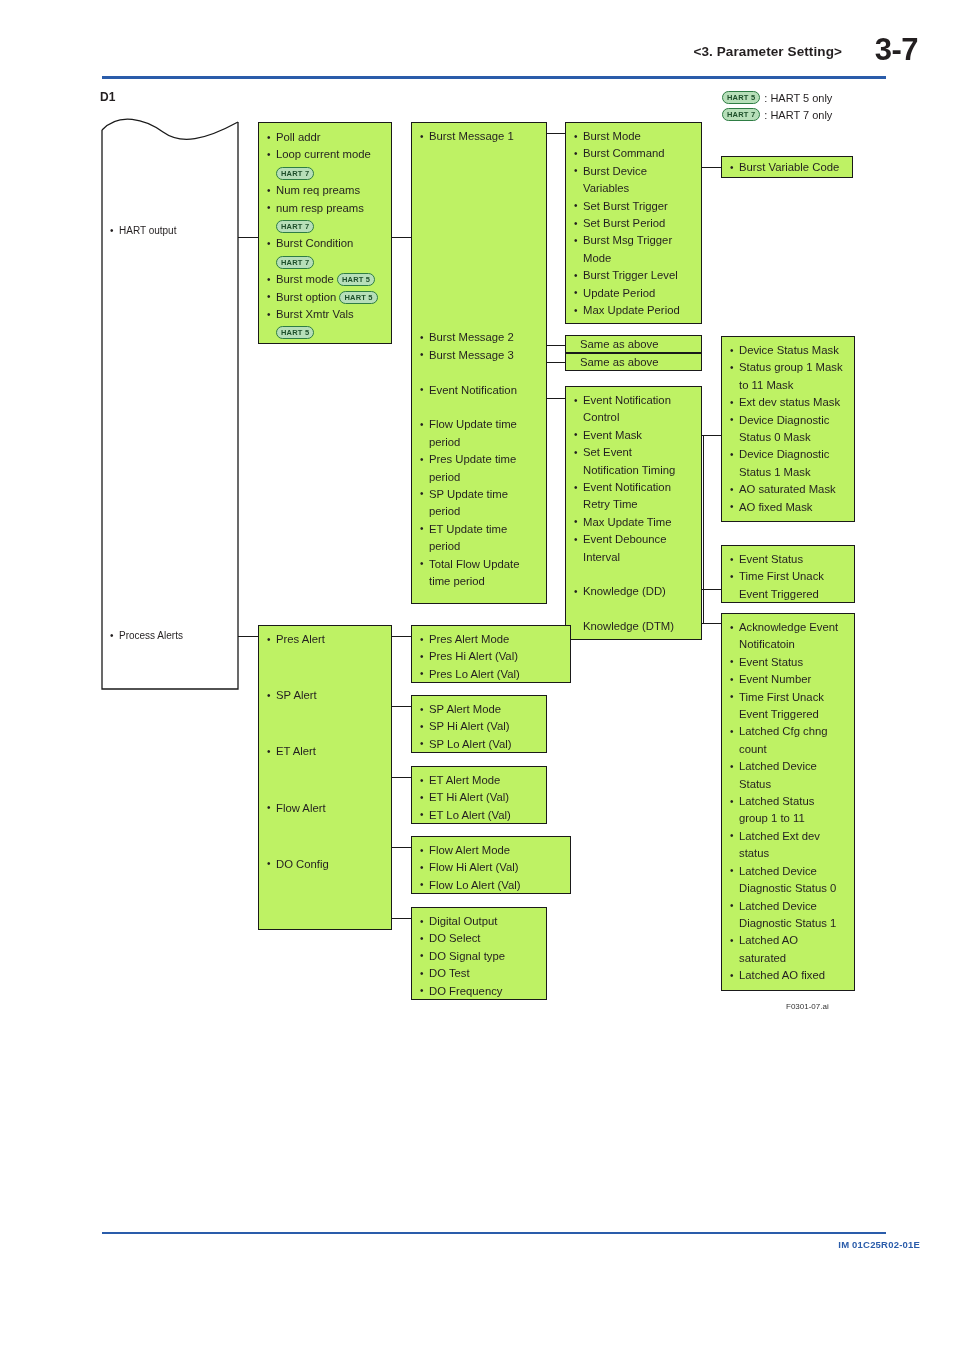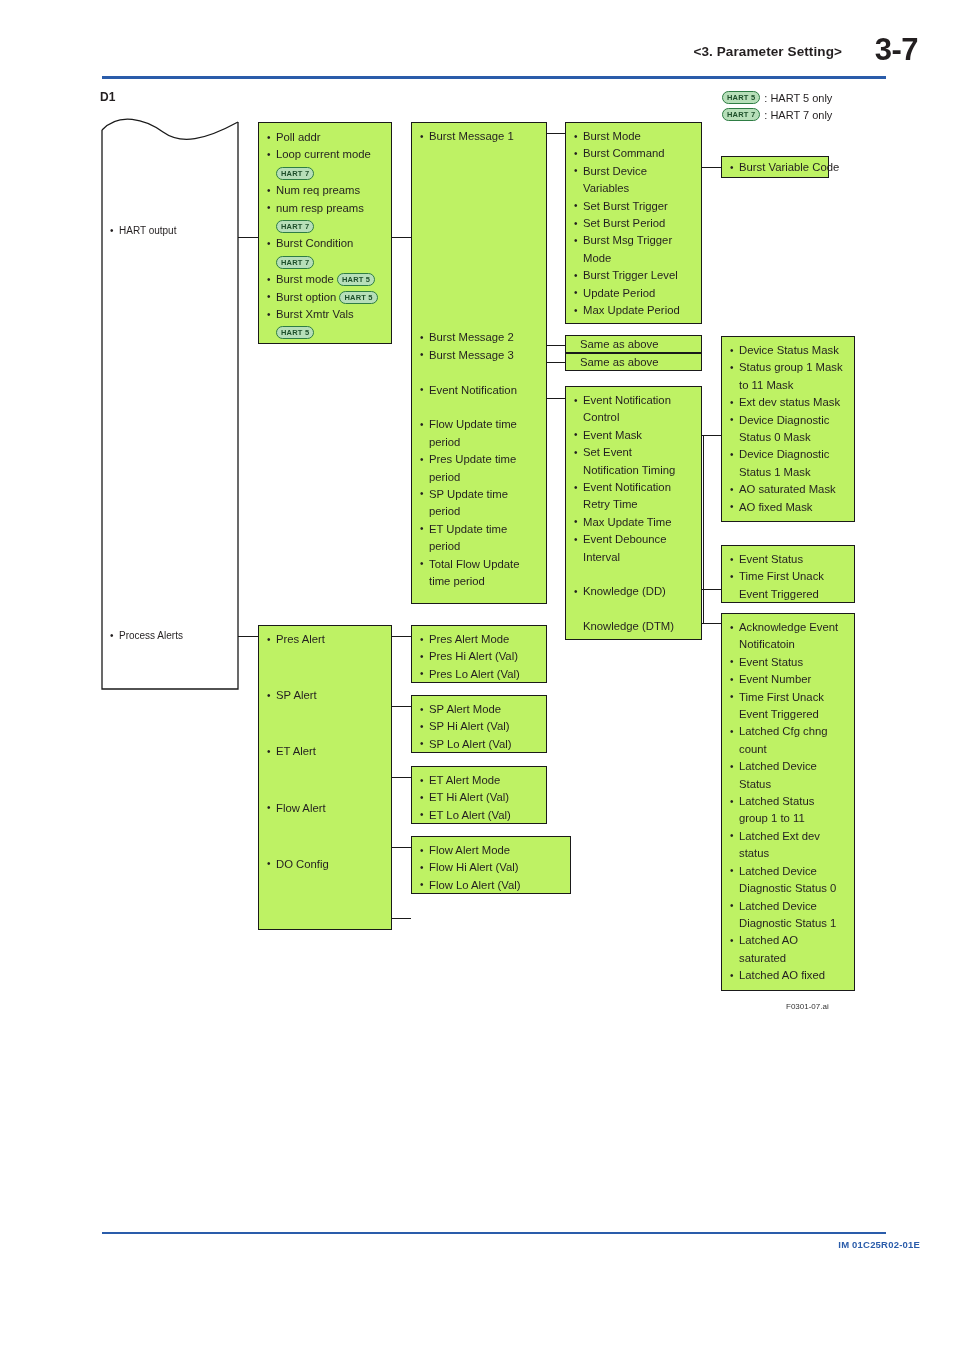--- a/index.html
+++ b/index.html
@@ -180,21 +180,21 @@
       <div class="li">Burst Msg Trigger</div>
       <div class="li cont">Mode</div>
       <div class="li">Burst Trigger Level</div>
       <div class="li">Update Period</div>
       <div class="li">Max Update Period</div>
     </div>
   </div>
 
   <div class="hline" style="left:702px;top:167px;width:19px;"></div>
 
-  <div class="box" id="burst-variable-code-box" style="left:721px;top:156px;width:108px;height:22px;">
+  <div class="box" id="burst-variable-code-box" style="left:721px;top:156px;width:132px;height:22px;">
     <div class="inner" style="padding:2px 7px 2px 8px;">
       <div class="li">Burst Variable Code</div>
     </div>
   </div>
 
   <div class="box" id="same-above-1" style="left:565px;top:335px;width:137px;height:18px;">
     <div class="inner" style="padding:0 5px;">
       <div class="li nobullet" style="line-height:16px;">Same as above</div>
     </div>
   </div>
@@ -301,21 +301,21 @@
       <div class="li">DO Config</div>
     </div>
   </div>
 
   <div class="hline" style="left:392px;top:636px;width:19px;"></div>
   <div class="hline" style="left:392px;top:706px;width:19px;"></div>
   <div class="hline" style="left:392px;top:777px;width:19px;"></div>
   <div class="hline" style="left:392px;top:847px;width:19px;"></div>
   <div class="hline" style="left:392px;top:918px;width:19px;"></div>
 
-  <div class="box" id="pres-alert-box" style="left:411px;top:625px;width:136px;height:58px;">
+  <div class="box" id="pres-alert-box" style="left:411px;top:625px;width:160px;height:58px;">
     <div class="inner" style="padding-top:5px;">
       <div class="li">Pres Alert Mode</div>
       <div class="li">Pres Hi Alert (Val)</div>
       <div class="li">Pres Lo Alert (Val)</div>
     </div>
   </div>
 
   <div class="box" id="sp-alert-box" style="left:411px;top:695px;width:136px;height:58px;">
     <div class="inner" style="padding-top:5px;">
       <div class="li">SP Alert Mode</div>
@@ -333,19 +333,28 @@
   </div>
 
   <div class="box" id="flow-alert-box" style="left:411px;top:836px;width:160px;height:58px;">
     <div class="inner" style="padding-top:5px;">
       <div class="li">Flow Alert Mode</div>
       <div class="li">Flow Hi Alert (Val)</div>
       <div class="li">Flow Lo Alert (Val)</div>
     </div>
   </div>
 
+  <div class="box" id="do-config-box" style="left:411px;top:907px;width:136px;height:93px;">
+    <div class="inner" style="padding-top:5px;">
+      <div class="li">Digital Output</div>
+      <div class="li">DO Select</div>
+      <div class="li">DO Signal type</div>
+      <div class="li">DO Test</div>
+      <div class="li">DO Frequency</div>
+    </div>
+  </div>
 
   <div id="figure-caption">F0301-07.ai</div>
 
   <div id="footer-rule"></div>
   <div id="footer-doc-id">IM 01C25R02-01E</div>
 
 </div>
 
 </body></html>

